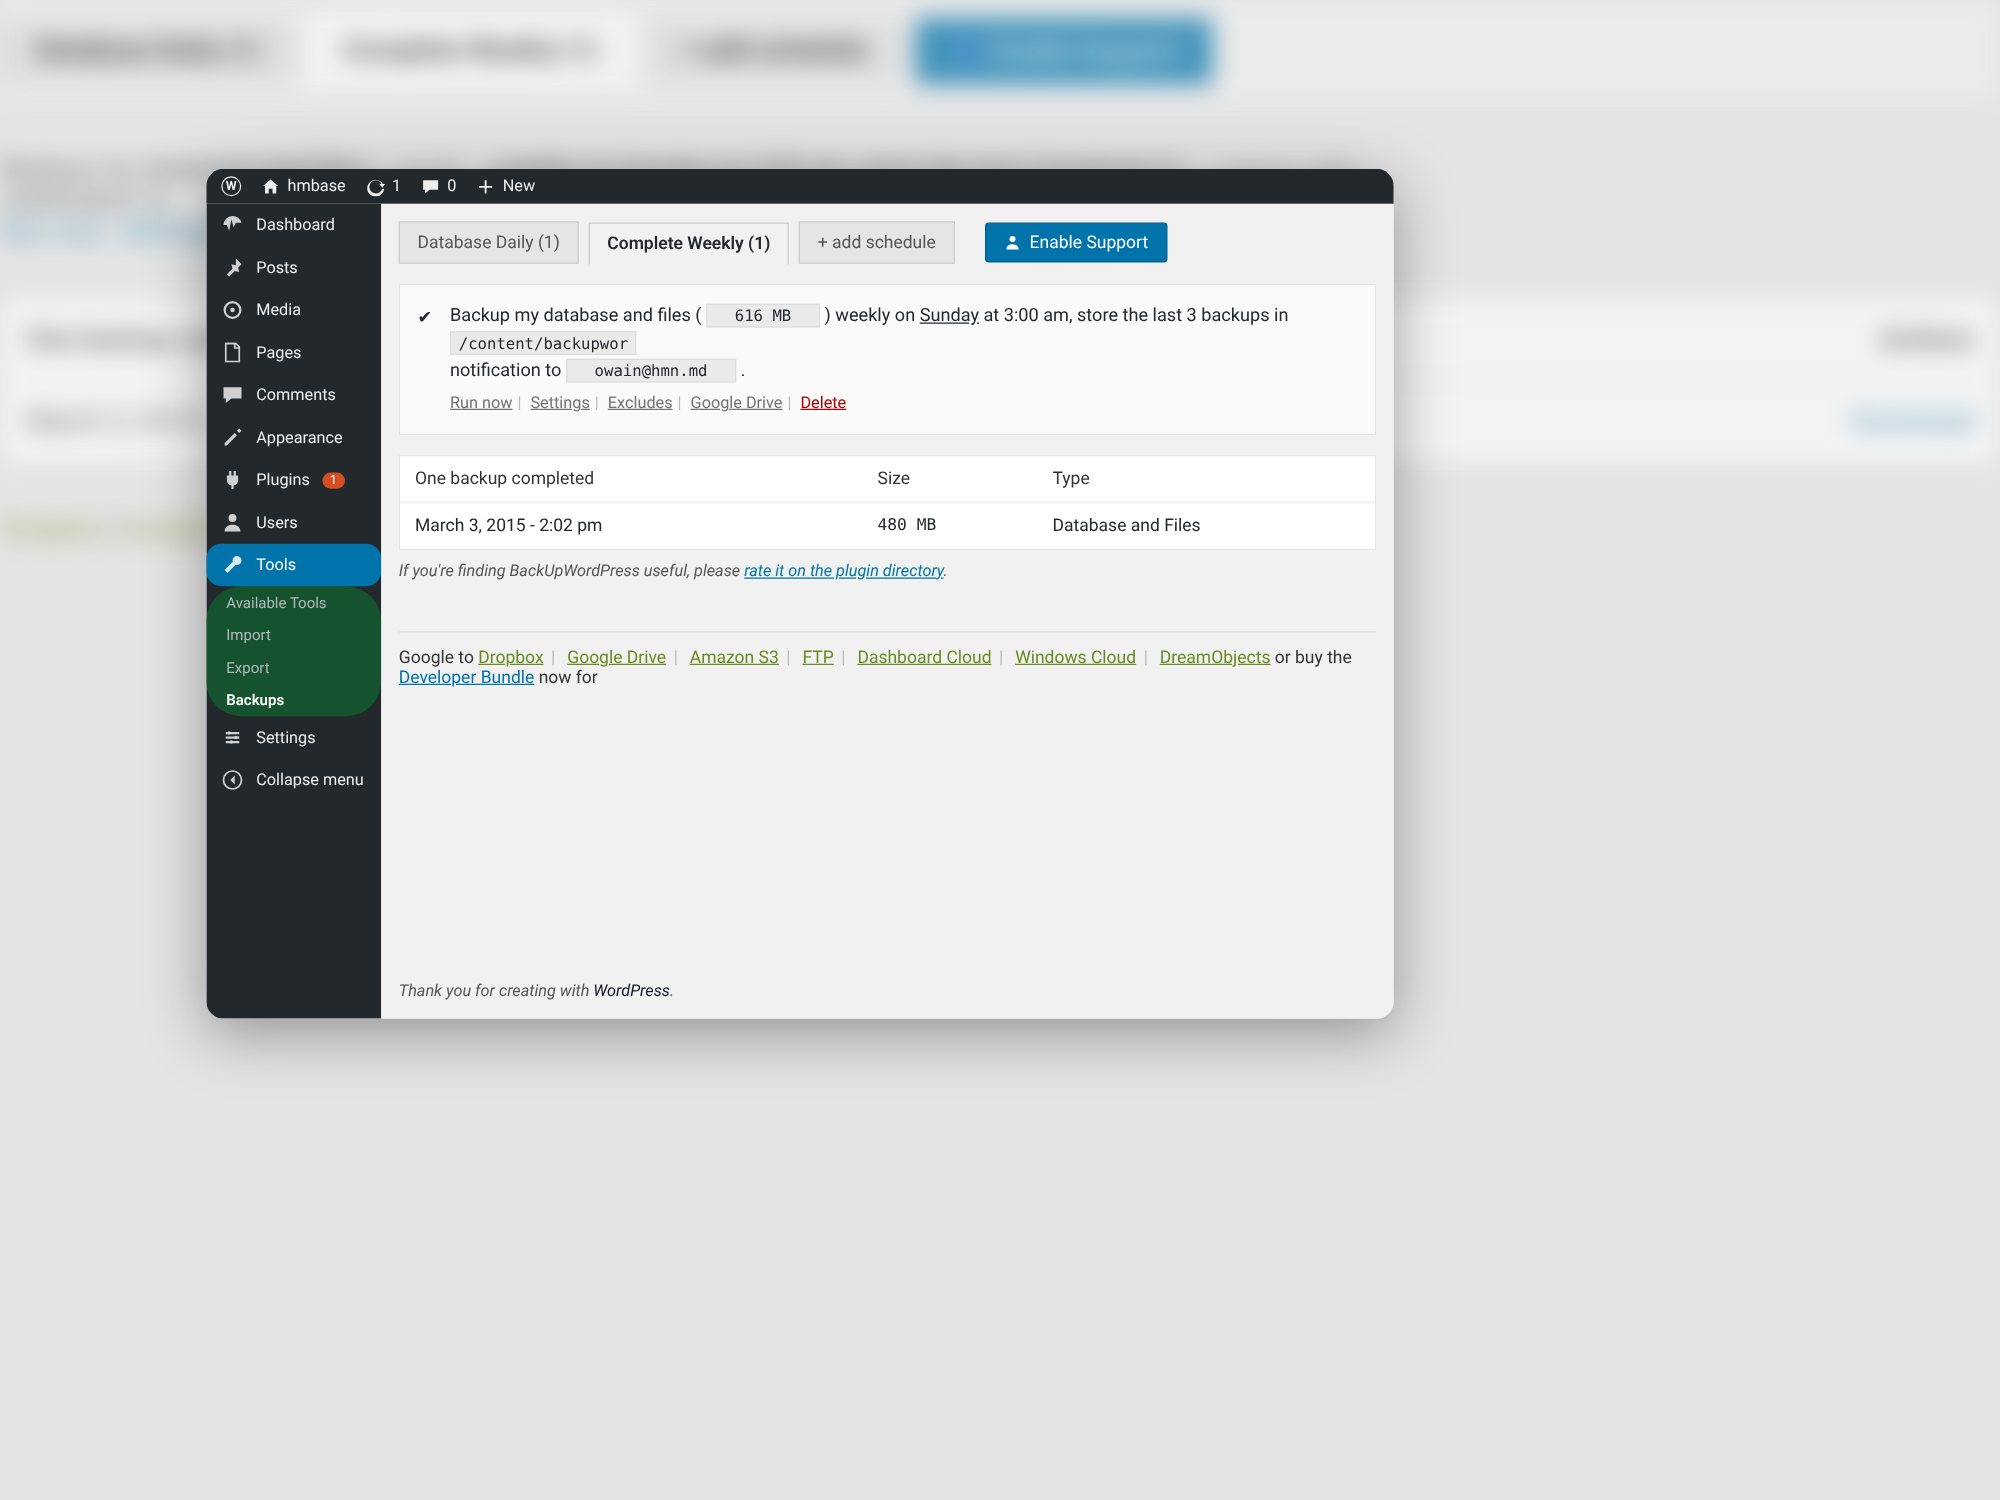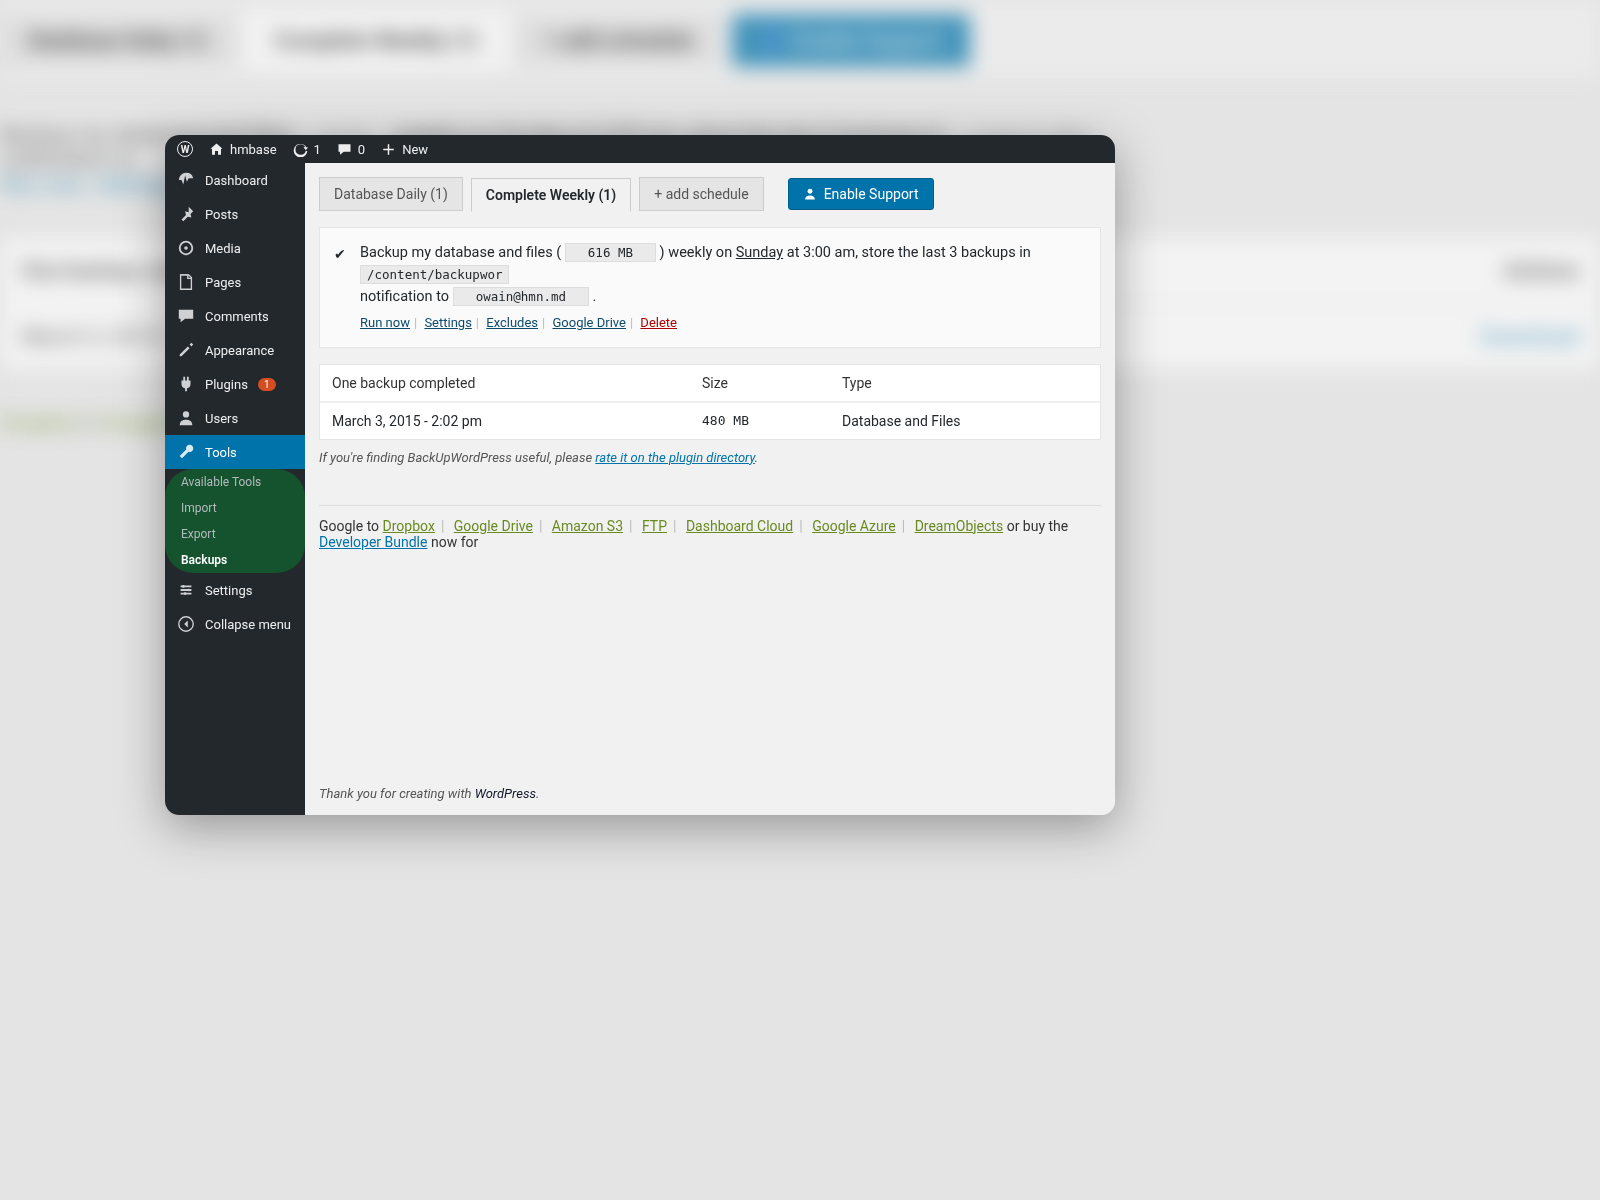--- a/index.html
+++ b/index.html
@@ -27,21 +27,21 @@
                 font-size:13px; gap:16px; }
     .adminbar .ab-item { display:flex; align-items:center; gap:6px; cursor:pointer; color:#eee; }
     .wp-logo{ width:16px; height:16px; border:1.5px solid #eee; border-radius:50%; display:flex;align-items:center;justify-content:center;font-size:10px;font-weight:bold;}
     .ab-ico { width:15px; height:15px; display:inline-flex; align-items:center; justify-content:center; }
 
     .main-wrap { flex:1; display:flex; overflow:hidden; }
 
     
     .sidebar { width:140px; background:#23282d; color:#eee; font-size:13px; display:flex; flex-direction:column; padding-top:0; }
     .menu-item { display:flex; align-items:center; gap:10px; padding:8px 12px; cursor:pointer; color:#eee; position:relative; }
-    .menu-item.active { background:#0073aa; color:#fff; }
+    .menu-item.active { background:#0073aa; color:#fff;border-radius:12px; }
     .menu-item.active::after { content:""; position:absolute; right:-8px; top:50%; transform:translateY(-50%);
           border:8px solid transparent; border-left-color:#0073aa; display:none;}
     .menu-icon { width:18px; height:18px; display:inline-flex; align-items:center; justify-content:center; opacity:.85; }
     .submenu { background:#14532d;border-radius:28px; }
     .submenu .sub-item { padding:6px 12px 6px 16px; color:#b4b9be; cursor:pointer; font-size:12px;}
     .submenu .sub-item.current { color:#fff; font-weight:600; }
     .badge { background:#d54e21; color:#fff; border-radius:10px; font-size:10px; padding:1px 6px; }
 
     
     .content { flex:1; background:#f1f1f1; overflow:hidden; display:flex; flex-direction:column; position:relative;}
@@ -49,21 +49,21 @@
     .tab { border:1px solid #ccc; background:#e5e5e5; padding:8px 14px; font-size:14px; color:#555; cursor:pointer;}
     .tab.active { background:#f1f1f1; border-bottom:1px solid #f1f1f1; position:relative; top:1px; font-weight:600; color:#23282d;}
     .btn-primary { background:#0073aa; color:#fff; border:1px solid #005d87; padding:7px 14px; font-size:14px;
                    border-radius:3px; display:flex; align-items:center; gap:7px; cursor:pointer;}
 
     .sched-box { margin:16px 14px; border:1px solid #e5e5e5; background:#fafafa; padding:14px 18px 14px 40px; position:relative; font-size:14.5px; color:#23282d; line-height:1.5;}
     .sched-box .check { position:absolute; left:14px; top:16px; font-size:14px;}
     .code-pill { background:#eaeaea; border:1px solid #ddd; padding:1px 22px; font-family:Menlo,Consolas,monospace; font-size:12.5px;}
     .path-pill { background:#eaeaea; border:1px solid #ddd; padding:1px 6px; font-family:Menlo,Consolas,monospace; font-size:12.5px;}
     .sched-links { margin-top:6px; font-size:13px;}
-    .sched-links a { color:#0c4a6e; text-decoration:underline; cursor:pointer;}
+    .sched-links a { color:#737373; text-decoration:underline; cursor:pointer;}
     .sched-links a.del { color:#a00;}
     .sep { color:#bbb; margin:0 4px;}
     .ul { text-decoration:underline; }
 
     .table { margin:0 14px; border:1px solid #e5e5e5; background:#fff; font-size:14px; color:#23282d;}
     .thead { display:flex; border-bottom:1px solid #eee;}
     .th { padding:10px 12px; font-weight:400; color:#333;}
     .th1{flex:0 0 370px;} .th2{flex:0 0 140px;} .th3{flex:1;}
     .trow { display:flex; padding:10px 12px; background:#fff; border-top:1px solid #f3f3f3;}
     .td1{flex:0 0 370px;} .td2{flex:0 0 140px; font-family:Menlo,Consolas,monospace; font-size:13px;} .td3{flex:1;}
@@ -309,21 +309,21 @@
       </div>
 
       <div class="divider"></div>
       <div class="dests">
         <span>Google to  </span>
         <a>Dropbox</a><span class="sep2">|</span>
         <a>Google Drive</a><span class="sep2">|</span>
         <a>Amazon S3</a><span class="sep2">|</span>
         <a>FTP</a><span class="sep2">|</span>
         <a>Dashboard Cloud</a><span class="sep2">|</span>
-        <a>Google Azure</a><span class="sep2">|</span>
+        <a>Windows Cloud</a><span class="sep2">|</span>
         <a>DreamObjects</a>
         <span>   or buy the </span>
         <a class="bundle">Developer Bundle</a>
         <span> now for</span>
       </div>
 
       <div class="footer">
         <span>Thank you for creating with </span><a>WordPress</a><span>.</span>
       </div>
     </div>

